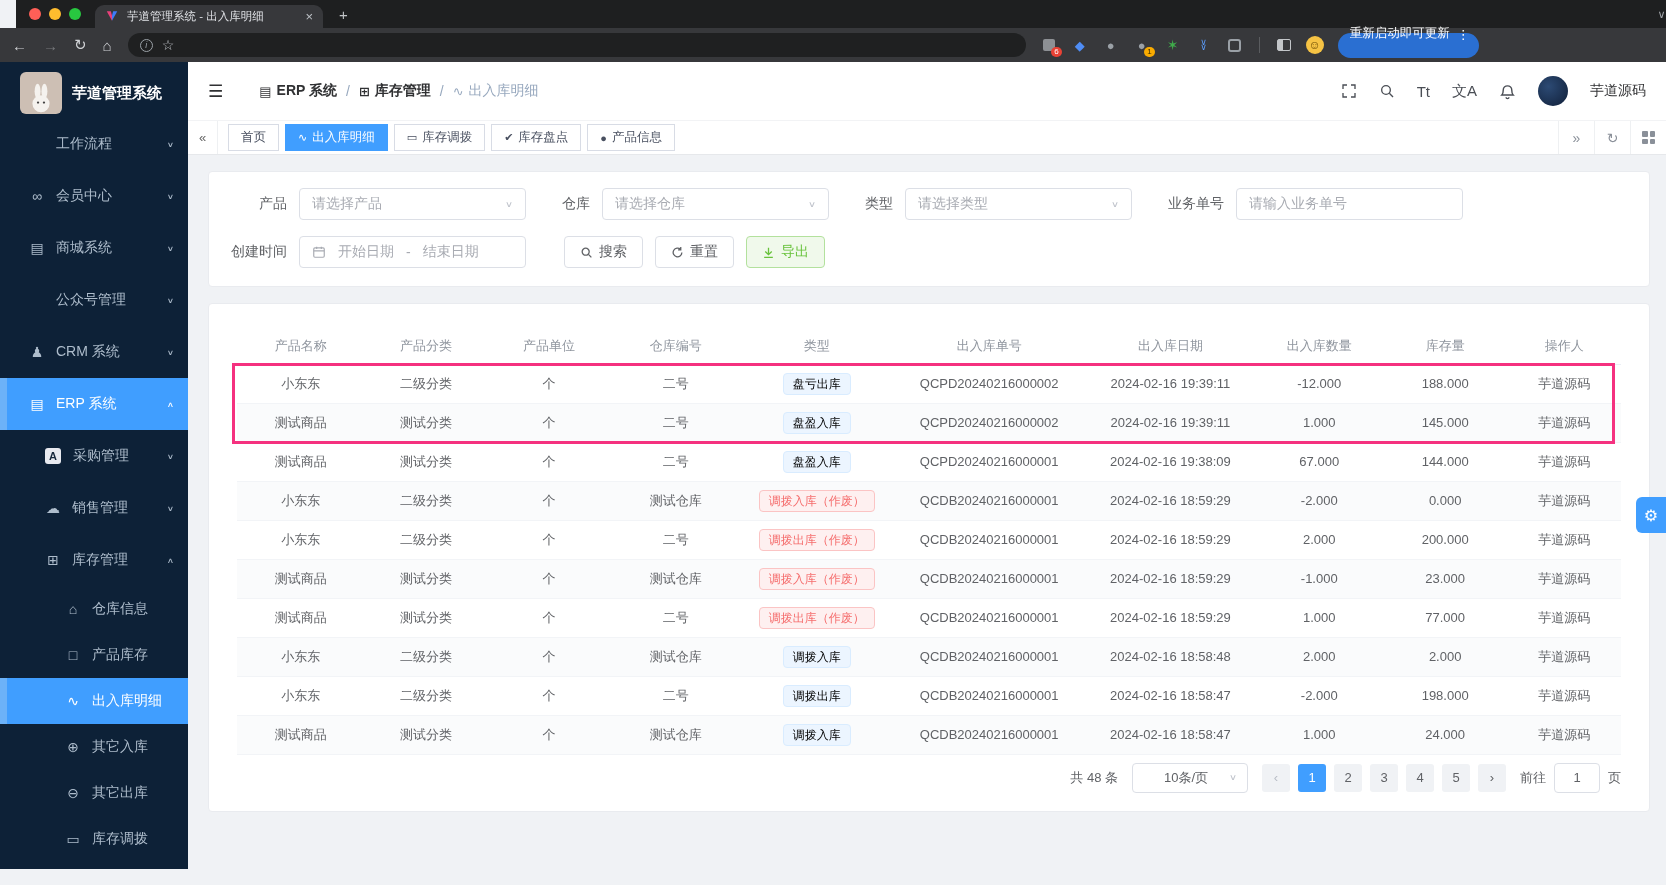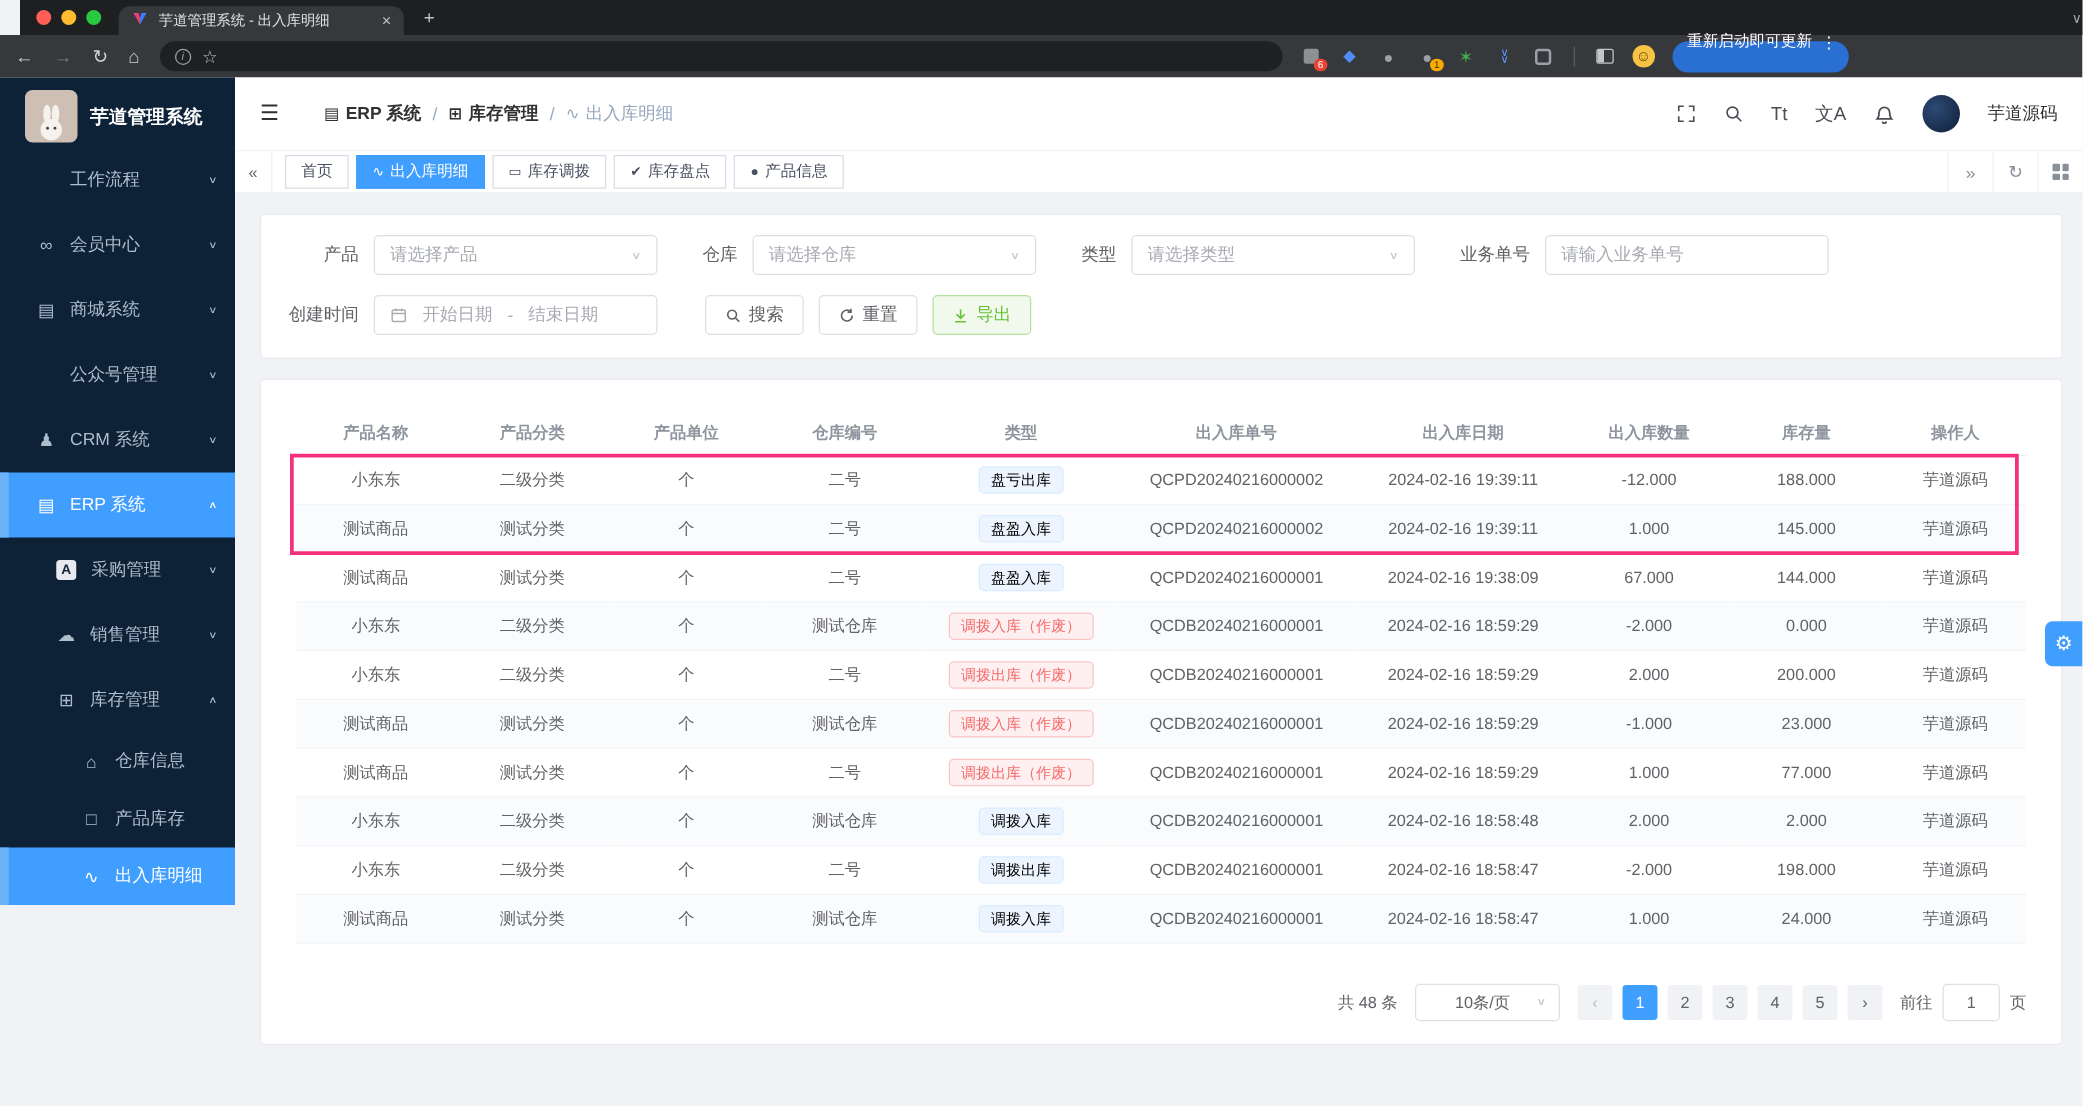--- a/index.html
+++ b/index.html
@@ -33,21 +33,21 @@
   .gstar{color:#3fab4a;font-size:14px}
   .chev2{display:flex;flex-direction:column;line-height:5px;color:#5b9bf8;font-size:9px}
   .puz{width:13px;height:13px;border:2px solid #9aa0a6;border-radius:3px}
   .tdiv{width:1px;height:16px;background:#5a5c5f;margin:0 2px}
   .splitic{width:14px;height:12px;border:1.5px solid #c3c6c9;border-radius:2px;background:linear-gradient(90deg,#c3c6c9 45%,transparent 45%)}
   .face{width:18px;height:18px;border-radius:50%;background:#f6c344;color:#6b4a00;font-size:12px;display:flex;align-items:center;justify-content:center}
   .update-pill{margin-left:14px;height:25px;background:#2a6fd2;border-radius:13px;color:#fff;font-size:12.5px;display:flex;align-items:flex-end;padding:0 9px 16px 12px;gap:7px;cursor:pointer}
   .update-dots{font-size:13px}
 
   
-  .sidebar{position:absolute;top:62px;left:0;width:188px;height:662px;background:#0d2137;overflow:hidden}
+  .sidebar{position:absolute;top:62px;left:0;width:188px;height:807px;background:#0d2137;overflow:hidden}
   .logo-row{height:56px;display:flex;align-items:center;gap:10px;padding:10px 8px 4px 20px}
   .logo-img{width:42px;height:42px;border-radius:6px;background:#cdbfb4;display:flex;align-items:flex-end;justify-content:center;overflow:hidden;flex:none}
   .logo-title{color:#fff;font-size:15px;font-weight:bold;white-space:nowrap}
   .menu-item{display:flex;align-items:center;color:#aebdcc;font-size:14px;cursor:pointer;padding-right:14px}
   .menu-item.lvl1{height:52px;padding-left:28px}
   .menu-item.lvl2{height:52px;padding-left:44px}
   .menu-item.lvl3{height:46px;padding-left:64px}
   .menu-item.active{background:#409eff;color:#fff;border-left:7px solid #6cb2f8}
   .menu-item.lvl1.active{padding-left:21px}
   .menu-item.lvl3.active{padding-left:57px}
@@ -98,29 +98,29 @@
   .cal-ic{color:#a8abb2;flex:none;display:flex}
   .btn{height:32px;border:1px solid #dcdfe6;border-radius:4px;background:#fff;color:#606266;font-size:14px;display:flex;align-items:center;gap:6px;padding:0 15px;cursor:pointer}
   .btn.search{margin-left:28px}
   .btn{margin-right:12px}
   .btn.export{background:#f0f9eb;border-color:#b3e19d;color:#67c23a}
   .bic{display:flex;align-items:center}
 
   .table-card{padding:24px 28px 18px;position:relative}
   .table-wrap{position:relative}
   table{width:100%;border-collapse:collapse;table-layout:fixed;font-size:13px;color:#606266}
-  thead th{height:36px;color:#8f959e;font-weight:700;text-align:center;border-bottom:1px solid #ebeef5;white-space:nowrap}
+  thead th{height:36px;color:#8f959e;font-weight:400;text-align:center;border-bottom:1px solid #ebeef5;white-space:nowrap}
   tbody td{height:39px;text-align:center;border-bottom:1px solid #f2f4f7;white-space:nowrap;overflow:hidden}
   tbody tr:nth-of-type(even){background:#fafbfc}
   .tbadge{display:inline-block;height:22px;line-height:20px;padding:0 9px;border-radius:4px;font-size:12px;border:1px solid}
   .badge-blue{color:#000000;background:#ecf5ff;border-color:#d9ecff}
   .badge-red{color:#f56c6c;background:#fef0f0;border-color:#fbc4c4}
   .annotation{position:absolute;left:-5px;right:6px;top:35px;height:81px;border:3px solid #f5317f;pointer-events:none;z-index:5}
 
-  .pagination{display:flex;align-items:center;justify-content:flex-end;margin-top:32px;font-size:13px;color:#606266}
+  .pagination{display:flex;align-items:center;justify-content:flex-end;margin-top:8px;font-size:13px;color:#606266}
   .pg-total{margin-right:14px}
   .page-size{width:116px;height:30px;border:1px solid #dcdfe6;border-radius:4px;display:flex;align-items:center;padding:0 10px;color:#606266;cursor:pointer;margin-right:14px}
   .page-size .ph{flex:1;text-align:center}
   .pg-list{display:flex;align-items:center;gap:8px;margin-right:14px}
   .pg{min-width:28px;height:28px;border-radius:3px;background:#f0f2f5;border:none;color:#606266;font-size:13px;display:flex;align-items:center;justify-content:center;cursor:pointer;font-family:inherit}
   .pg.active{background:#409eff;color:#fff}
   .pg.dis{color:#b8bdc6}
   .goto{display:flex;align-items:center;gap:8px}
   .goto-input{width:46px;height:30px;border:1px solid #dcdfe6;border-radius:4px;text-align:center;color:#606266;font-size:13px;font-family:inherit;outline:none}
 

